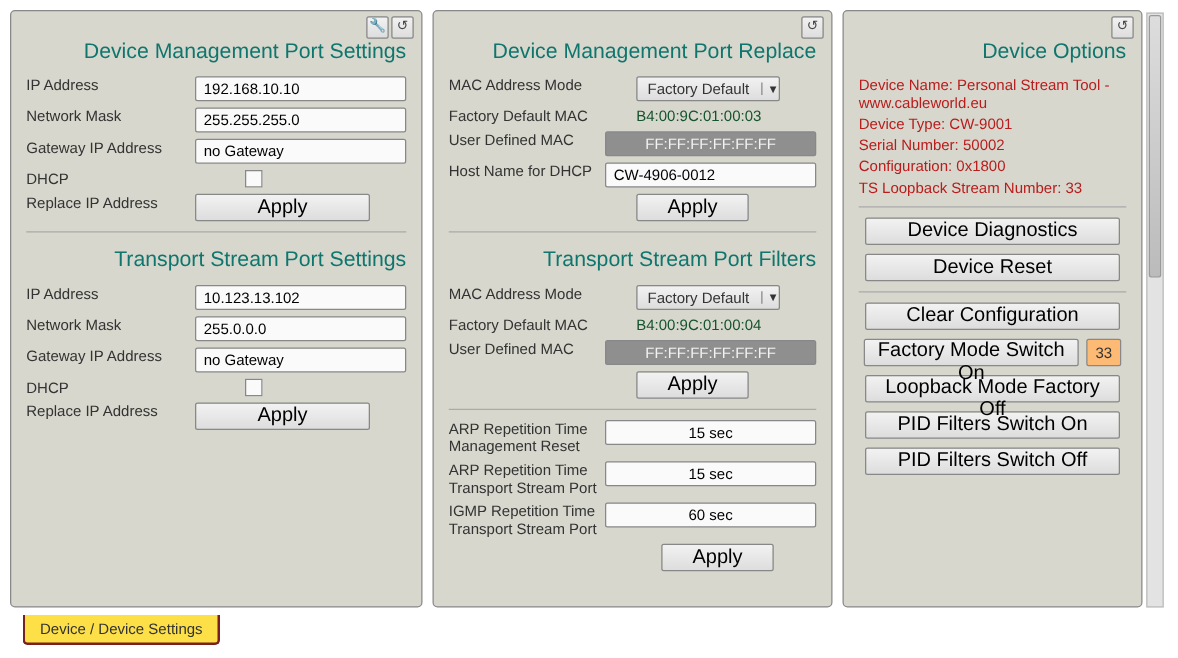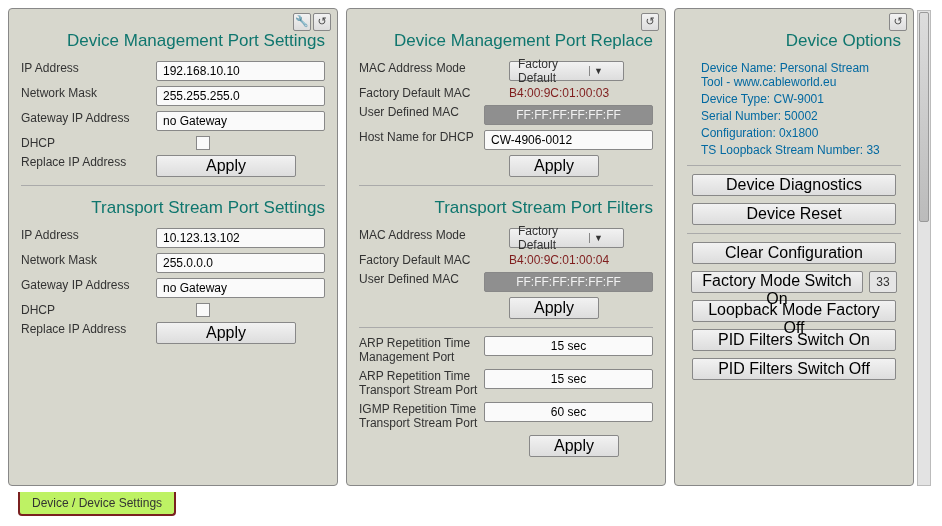--- a/index.html
+++ b/index.html
@@ -73,21 +73,21 @@
     font-size: 12px;
     border-radius: 2px;
   }
   input[type="text"].txt.dark {
     background: #8f8f8f;
     color: #f2f2f2;
     text-align:center;
   }
   .txt.small { flex: 0 0 80px; text-align:center;}
   .val-text {
-    color:#7f1d1d;
+    color:#14532d;
   }
   .btn {
     height: 22px;
     border: 1px solid #888;
     background: linear-gradient(#f2f2f2,#ddd);
     border-radius: 2px;
     font-size: 16px;
     cursor: pointer;
     padding: 0 8px;
   }
@@ -99,47 +99,47 @@
     margin: 8px 0;
   }
   .check {
     width: 14px; height: 14px; border:1px solid #888; background:#fafafa;
     margin-left: 40px;
   }
   .select {
     display:flex; align-items:center;
     border:1px solid #888; background:linear-gradient(#f2f2f2,#ddd);
     height:20px; border-radius:2px; flex:0 0 115px;
-    padding:0 20px 0 8px; justify-content:space-between; cursor:pointer;
+    padding:0 0 0 8px; justify-content:space-between; cursor:pointer;
   }
   .select .arrow { font-size:9px;color:#333; border-left:1px solid #888;padding-left:4px;}
-  .info-line { margin: 3px 14px; color:#0369a1;}
+  .info-line { margin: 3px 0; color:#b91c1c;}
   .scrollbar {
     position:absolute; right:-18px; top:1px; width:14px; height:476px;
     background:#e3e3e3; border:1px solid #bbb;
   }
   .scrollbar .thumb {
     position:absolute; left:1px; top:1px; width:10px; height:210px;
     background:linear-gradient(#ddd,#bbb); border:1px solid #999; border-radius:2px;
   }
   .bottom-tab {
     margin-top: 6px;
     border: 2px solid #7a2020;
     border-top: none;
     border-radius: 0 0 4px 4px;
-    background: #bef264;
+    background: #fde047;
     padding: 4px 12px;
     display:inline-block;
     color:#333;
     position: relative;
     left: 10px;
   }
   .stacked-label { width: 170px; line-height:14px; }
   .num-box {
-    width:28px; height:22px; border:1px solid #888; background:#e5e5e5;
+    width:28px; height:22px; border:1px solid #888; background:#fdba74;
     text-align:center; line-height:20px; border-radius:2px; margin-left:6px;
   }
   .p3-row { display:flex; align-items:center; justify-content:center; margin:7px 0;}
   .p3-row .btn { flex:0 0 180px;}
 </style>
 </head>
 <body>
 
 
 
@@ -249,21 +249,21 @@
     </div>
     <div class="row">
       <div class="label2"></div>
       <button class="btn" style="width:90px">Apply</button>
     </div>
 
     <hr class="hr">
 
     <div class="row">
       <div class="stacked-label">
-        <span>ARP Repetition Time</span><br><span>Management Port</span>
+        <span>ARP Repetition Time</span><br><span>Management Reset</span>
       </div>
       <input class="txt small" type="text" value="15 sec" style="">
     </div>
     <div class="row">
       <div class="stacked-label">
         <span>ARP Repetition Time</span><br><span>Transport Stream Port</span>
       </div>
       <input class="txt small" type="text" value="15 sec" style="">
     </div>
     <div class="row">

